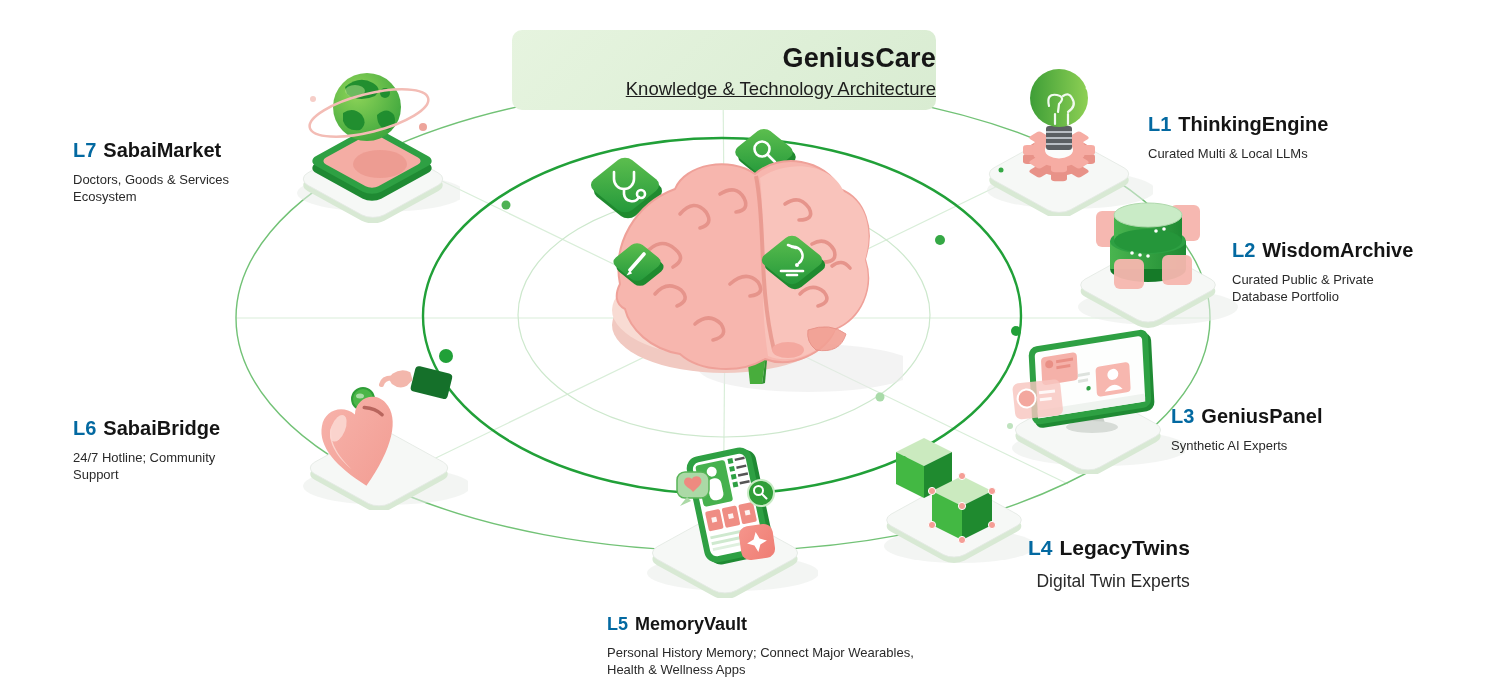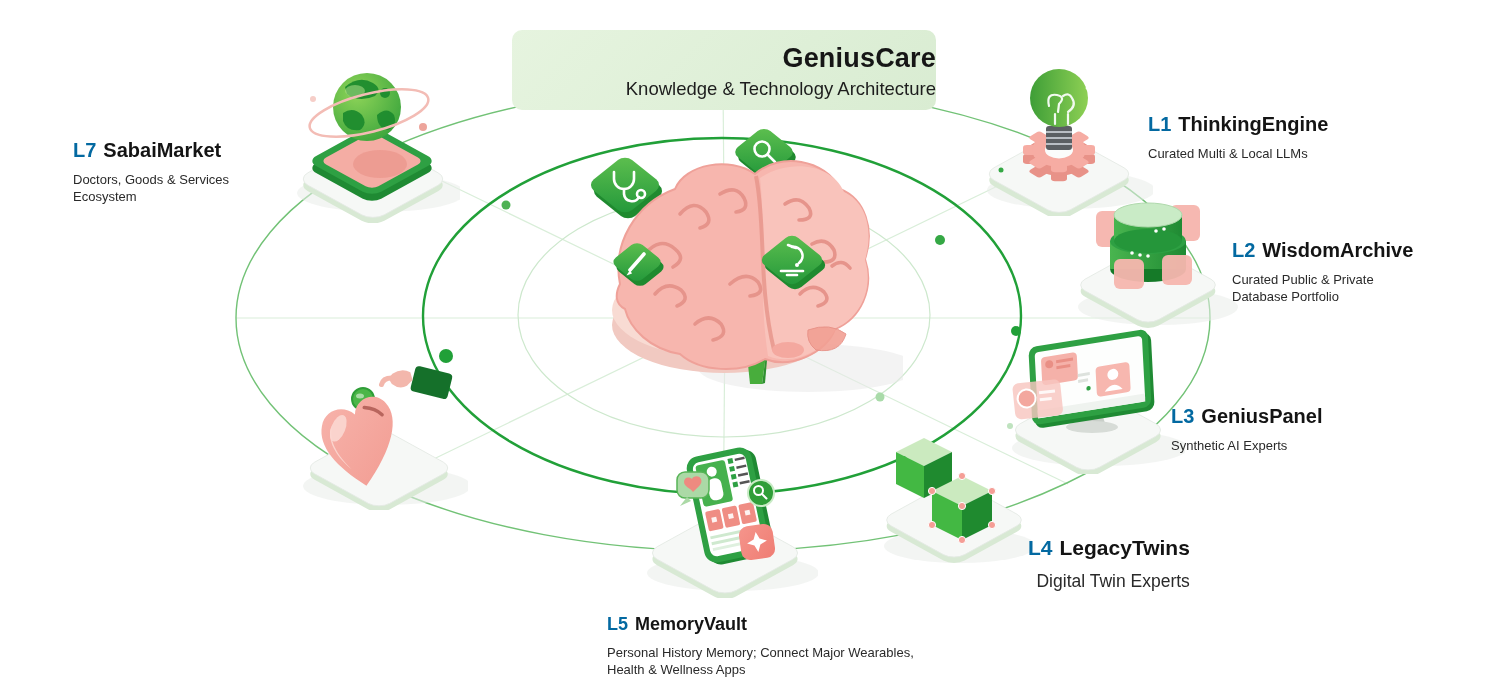--- a/index.html
+++ b/index.html
@@ -8,21 +8,21 @@
   svg{display:block;}
   .rings{position:absolute;left:0;top:0;z-index:1;}
   .icon{position:absolute;z-index:2;}
   .center-illo{position:absolute;left:558px;top:118px;z-index:2;}
   .title-card{
     position:absolute;left:512px;top:6px;width:424px;height:80px;z-index:3;
     background:linear-gradient(135deg,#e6f4df 0%,#d9ecd2 100%);
     border-radius:10px;text-align:right;margin-top:24px;
   }
   .tc-title{margin-top:13px;font-size:27px;font-weight:800;color:#161616;letter-spacing:.2px;}
-  .tc-sub{margin-top:4px;font-size:18.5px;font-weight:500;color:#1d1d1d;}
+  .tc-sub{margin-top:4px;font-size:18.5px;font-weight:500;color:#1d1d1d;text-decoration:underline;}
   .label{position:absolute;z-index:3;color:#141414;}
   .label .ttl{font-size:20px;font-weight:800;white-space:nowrap;}
   .label .lnum{color:#0369a1;margin-right:7px;font-weight:800;}
   .label .desc{margin-top:9px;font-size:13px;line-height:1.34;color:#2a2a2a;}
   .label-l4 .ttl{font-size:21px;}
   .label-l4 .desc{font-size:17.5px;margin-top:10px;text-align:right;}
   .label-l5 .ttl{font-size:18px;margin-top:24px;}
 </style>
 </head>
 <body>
@@ -468,19 +468,23 @@
   <div class="label label-l4" style="left:1028px;top:536px">
     <div class="ttl"><span class="lnum">L4</span><span>LegacyTwins</span></div>
     <div class="desc" style="max-width:260px">Digital Twin Experts</div>
   </div>
 
   <div class="label label-l5" style="left:607px;top:590px">
     <div class="ttl"><span class="lnum">L5</span><span>MemoryVault</span></div>
     <div class="desc" style="max-width:325px">Personal History Memory; Connect Major Wearables, Health &amp; Wellness Apps</div>
   </div>
 
+  <div class="label label-l6" style="left:73px;top:417px">
+    <div class="ttl"><span class="lnum">L6</span><span>SabaiBridge</span></div>
+    <div class="desc" style="max-width:170px">24/7 Hotline; Community Support</div>
+  </div>
 
   <div class="label label-l7" style="left:73px;top:139px">
     <div class="ttl"><span class="lnum">L7</span><span>SabaiMarket</span></div>
     <div class="desc" style="max-width:170px">Doctors, Goods &amp; Services Ecosystem</div>
   </div>
 
 </div>
 
 </body></html>

